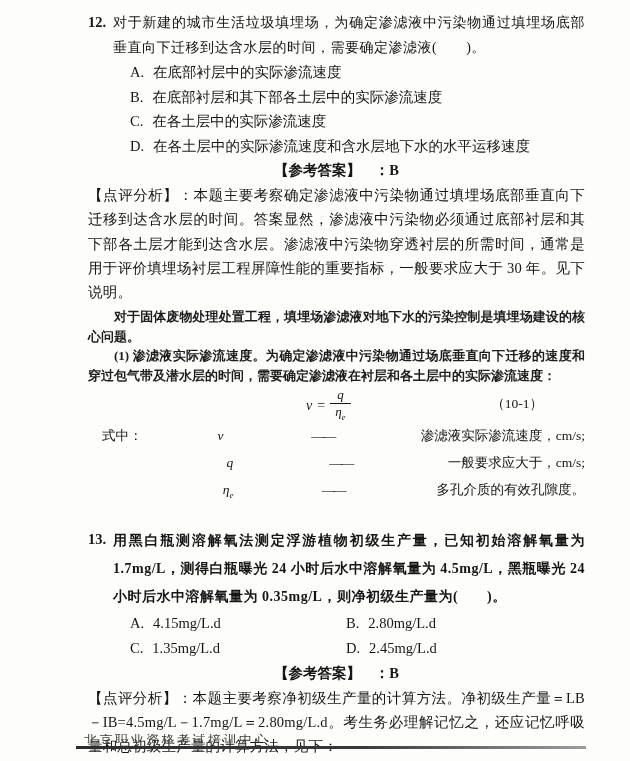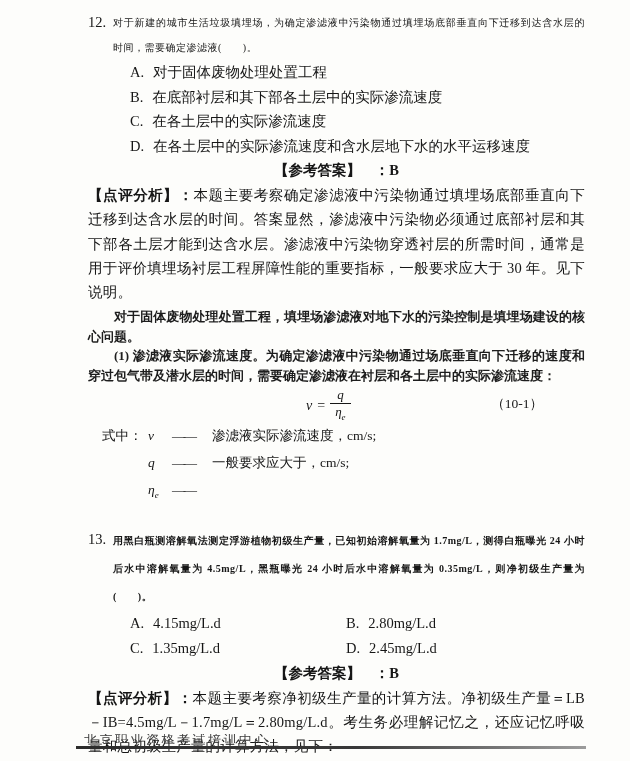--- a/index.html
+++ b/index.html
@@ -18,25 +18,25 @@
   }
   .content {
     position: absolute;
     left: 88px; top: 10px;
     width: 497px;
   }
   
   .stem-row { display: flex; }
   .q-num {
     flex: none; width: 25px;
-    font-weight: normal;
+    font-weight: bold;
     font-size: 14.5px; line-height: 25px;
   }
   .stem {
-    font-size: 10px; line-height: 25px;
+    font-size: 14px; line-height: 25px;
     text-align: justify;
     letter-spacing: 0.5px;
   }
   
   .options { padding-left: 42px; }
   .opt { display: flex; font-size: 14.5px; line-height: 24.5px; }
   .opt-label { flex: none; margin-right: 9px; }
   .options-grid {
     margin-left: 42px;
     display: grid;
@@ -44,21 +44,21 @@
     font-size: 14.5px; line-height: 25px;
   }
   .options-grid .opt { line-height: 25px; }
   
   .answer-line { font-size: 14.5px; line-height: 25px; font-weight: bold; text-align: center; }
   .answer-val { margin-left: 10px; }
   .analysis {
     font-size: 14.5px; line-height: 24.3px;
     text-align: justify; letter-spacing: 0.2px;
   }
-  .analysis .hd { font-weight: bold; }
+  .analysis .hd { font-weight: normal; }
   
   .note {
     font-size: 13px; line-height: 19.5px;
     text-indent: 2em; text-align: justify;
     color: #1d1d1d;
   }
   .note-block { margin-top: 3px; font-weight: bold; }
   
   .formula-block { position: relative; height: 36px; margin-top: 2px; }
   .formula-center {
@@ -72,21 +72,21 @@
   .frac .num {
     font-style: italic; font-size: 13px; line-height: 15px;
     padding: 0 7px 1px 7px;
     border-bottom: 1.4px solid #161616;
   }
   .frac .den { font-style: italic; font-size: 13px; line-height: 16px; }
   .frac .den sub, .sym sub { font-size: 9px; }
   .eq-tag { position: absolute; right: 42px; top: 8px; font-size: 13.5px; }
   
   .where { padding-left: 14px; margin-top: 2px; }
-  .where-row { display: flex; font-size: 13.5px; line-height: 22px; }
+  .where-row { display: flex; font-size: 13.5px; line-height: 22px; justify-content: space-between; }
   .where-prefix { flex: none; width: 46px; }
   .sym { flex: none; width: 24px; font-style: italic; }
   .dash { flex: none; width: 40px; letter-spacing: -2px; }
   .q13-block { margin-top: 21px; }
   .stem13 .stem { line-height: 28px; font-weight: bold; }
   
   .footer-rule {
     position: absolute; left: 76px; top: 746px;
     width: 510px; height: 2.5px;
     background: linear-gradient(to right, #2c2c2c 0%, #383838 55%, #9c9c9c 100%);
@@ -105,21 +105,21 @@
   <div class="content">
 
     <div>
       <div class="stem-row">
         <span class="q-num">12.</span>
         <span class="stem">对于新建的城市生活垃圾填埋场，为确定渗滤液中污染物通过填埋场底部垂直向下迁移到达含水层的时间，需要确定渗滤液(　　)。</span>
       </div>
       <div class="options">
         <div class="opt">
           <span class="opt-label">A.</span>
-          <span>对于固体废物处理处置工程</span>
+          <span>在底部衬层中的实际渗流速度</span>
         </div>
         <div class="opt">
           <span class="opt-label">B.</span>
           <span>在底部衬层和其下部各土层中的实际渗流速度</span>
         </div>
         <div class="opt">
           <span class="opt-label">C.</span>
           <span>在各土层中的实际渗流速度</span>
         </div>
         <div class="opt">
@@ -159,20 +159,21 @@
         <div class="where-row">
           <span class="where-prefix"></span>
           <span class="sym"><span>q</span><sub></sub></span>
           <span class="dash">——</span>
           <span>一般要求应大于，cm/s;</span>
         </div>
         <div class="where-row">
           <span class="where-prefix"></span>
           <span class="sym"><span>η</span><sub>e</sub></span>
           <span class="dash">——</span>
+          <span>多孔介质的有效孔隙度。</span>
         </div>
       </div>
     </div>
 
     <div class="q13-block">
       <div class="stem-row stem13">
         <span class="q-num">13.</span>
         <span class="stem">用黑白瓶测溶解氧法测定浮游植物初级生产量，已知初始溶解氧量为 1.7mg/L，测得白瓶曝光 24 小时后水中溶解氧量为 4.5mg/L，黑瓶曝光 24 小时后水中溶解氧量为 0.35mg/L，则净初级生产量为(　　)。</span>
       </div>
       <div class="options-grid">

